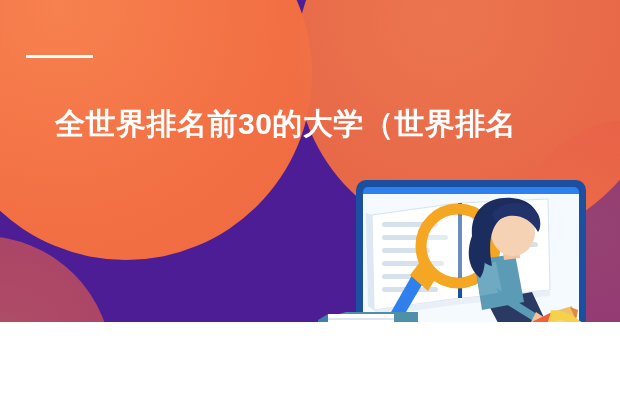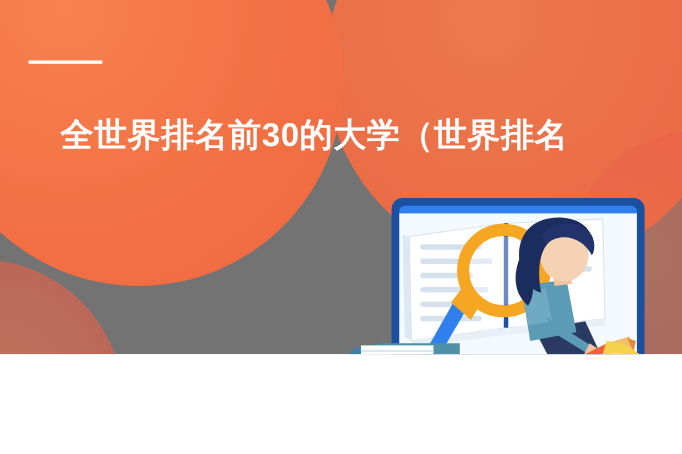--- a/index.html
+++ b/index.html
@@ -5,21 +5,21 @@
   html, body {
     margin: 0;
     padding: 0;
     background: #ffffff;
   }
   #stage {
     position: relative;
     width: 620px;
     height: 322px;
     overflow: hidden;
-    background: #737373;
+    background: #4c1d95;
     font-family: "Liberation Sans", "DejaVu Sans", sans-serif;
   }
 
   
   .blob {
     position: absolute;
     border-radius: 50%;
     pointer-events: none;
   }
   #blob-top-left {

